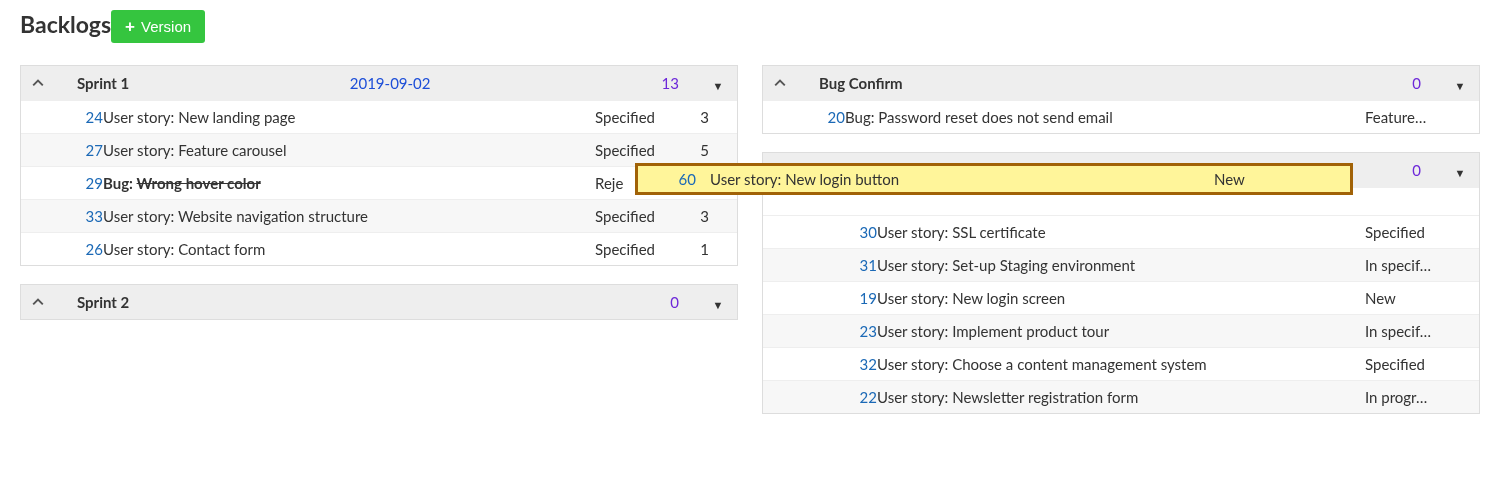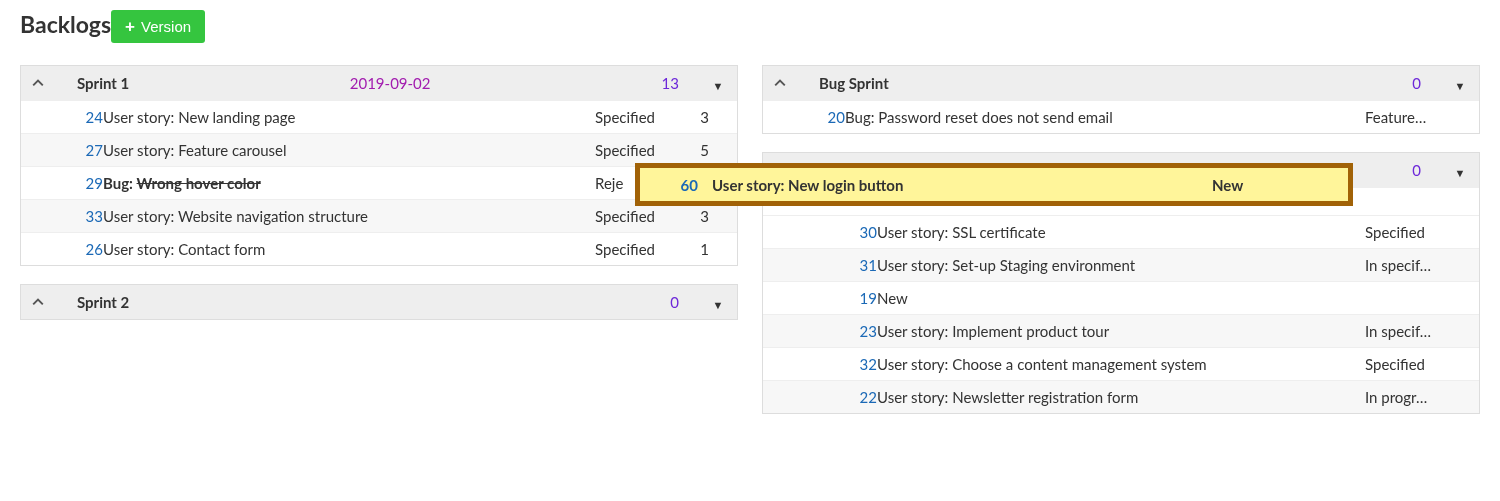--- a/index.html
+++ b/index.html
@@ -63,21 +63,21 @@
     justify-content: center;
     color: #555;
   }
   .section-head .title {
     font-weight: 700;
     flex: 0 0 auto;
   }
   .section-head .date {
     flex: 1;
     text-align: center;
-    color: #a21caf;
+    color: #1d4ed8;
   }
   .section-head .spacer-grow { flex: 1; }
   .section-head .points {
     width: 28px;
     text-align: right;
     color: #6d28d9;
   }
   .section-head .menu-caret {
     width: 18px;
     text-align: center;
@@ -128,29 +128,28 @@
 
   
   .row.indent .chev-spacer { width: 50px; flex: 0 0 50px; }
 
   
   .drag-card {
     position: absolute;
     left: 635px;
     top: 163px;
     width: 718px;
-    height: 43px;
+    height: 32px;
     background: #fff59a;
-    border: 5px solid #a16207;
+    border: 3px solid #a16207;
     display: flex;
     align-items: center;
     padding: 0 16px 0 0;
     z-index: 50;
     font-size: 15px;
-    font-weight: bold;
   }
   .drag-card .id {
     color: #1b69b6;
     width: 72px;
     text-align: right;
     padding-right: 14px;
   }
   .drag-card .title { flex: 1; color: #333; }
   .drag-card .status { width: 120px; color: #333; }
 
@@ -245,21 +244,21 @@
 
   <div class="col">
 
     <div class="section">
       <div class="section-head">
         <span class="chev">
           <svg class="chev-up" viewBox="0 0 10 10">
               <path d="M1 7 L5 3 L9 7" stroke="#555" stroke-width="1.6" fill="none"></path>
             </svg>
         </span>
-        <span class="title">Bug Sprint</span>
+        <span class="title">Bug Confirm</span>
         <span class="spacer-grow"></span>
         <span class="points">0</span>
         <span class="menu-caret">▼</span>
       </div>
       <div>
         <div class="row">
           <span class="chev-spacer"></span>
           <span class="id">20</span>
           <span class="wptitle">Bug: Password reset does not send email</span>
           <span class="status">Feature…</span>
@@ -287,20 +286,21 @@
         <div class="row indent">
           <span class="chev-spacer"></span>
           <span class="id">31</span>
           <span class="wptitle">User story: Set-up Staging environment</span>
           <span class="status">In specif…</span>
           <span class="menu-spacer"></span>
         </div>
         <div class="row indent">
           <span class="chev-spacer"></span>
           <span class="id">19</span>
+          <span class="wptitle">User story: New login screen</span>
           <span class="status">New</span>
           <span class="menu-spacer"></span>
         </div>
         <div class="row indent">
           <span class="chev-spacer"></span>
           <span class="id">23</span>
           <span class="wptitle">User story: Implement product tour</span>
           <span class="status">In specif…</span>
           <span class="menu-spacer"></span>
         </div>

